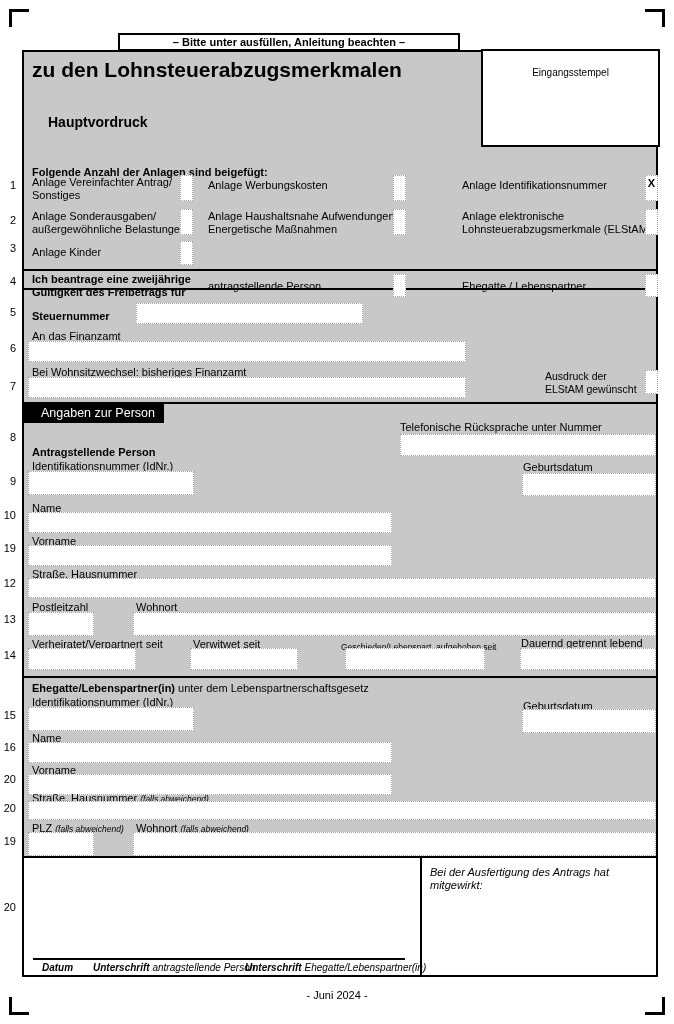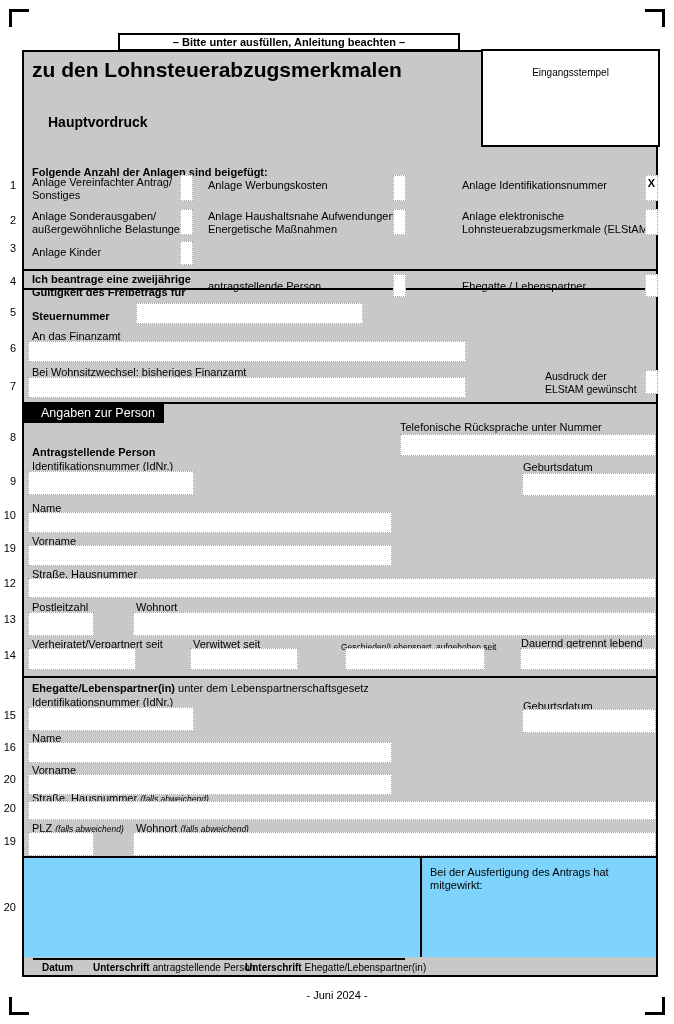--- a/index.html
+++ b/index.html
@@ -33,21 +33,21 @@
   .cb{position:absolute;width:13px;height:26px;background:#fff;border:1px dotted #a6a6a6;box-sizing:border-box;
       font-size:11px;font-weight:bold;text-align:center;line-height:14px;}
   .hline{position:absolute;left:0;width:632px;border-top:2px solid #000;}
   .title{position:absolute;left:8px;top:4px;font-size:21px;line-height:27px;font-weight:bold;letter-spacing:0;}
   .subtitle{position:absolute;left:24px;top:62px;font-size:14px;font-weight:bold;}
   .stamp{position:absolute;left:457px;top:-3px;width:179px;height:98px;background:#fff;border:2px solid #000;box-sizing:border-box;z-index:2;}
   .stamp .lab{display:block;text-align:center;font-size:10px;margin-top:16px;}
   .blackbar{position:absolute;left:0;top:352px;width:140px;height:19px;background:#000;color:#fff;
             font-size:12.5px;font-weight:normal;line-height:19px;padding-left:8px;box-sizing:border-box;text-align:center;}
   .band{position:absolute;left:0;top:217px;width:632px;height:21px;border-top:2px solid #000;border-bottom:2px solid #000;box-sizing:border-box;}
-  .signarea{position:absolute;left:0;top:804px;width:632px;height:101px;background:#7dd3fc;border-top:2px solid #000;box-sizing:border-box;}
+  .signarea{position:absolute;left:0;top:804px;width:632px;height:119px;background:#ffffff;border-top:2px solid #000;box-sizing:border-box;font-style:italic;}
   .signdiv{position:absolute;left:396px;top:0;bottom:0;border-left:2px solid #000;}
   .sigline{position:absolute;left:9px;top:100px;width:372px;border-top:2px solid #000;}
   .siglab{position:absolute;font-size:10px;top:104px;white-space:nowrap;}
   .num{position:absolute;left:0;width:16px;text-align:right;font-size:11px;}
   .footer{position:absolute;left:0;top:989px;width:674px;text-align:center;font-size:11px;}
 </style>
 </head>
 <body>
 
 <div class="crop tl"></div>

